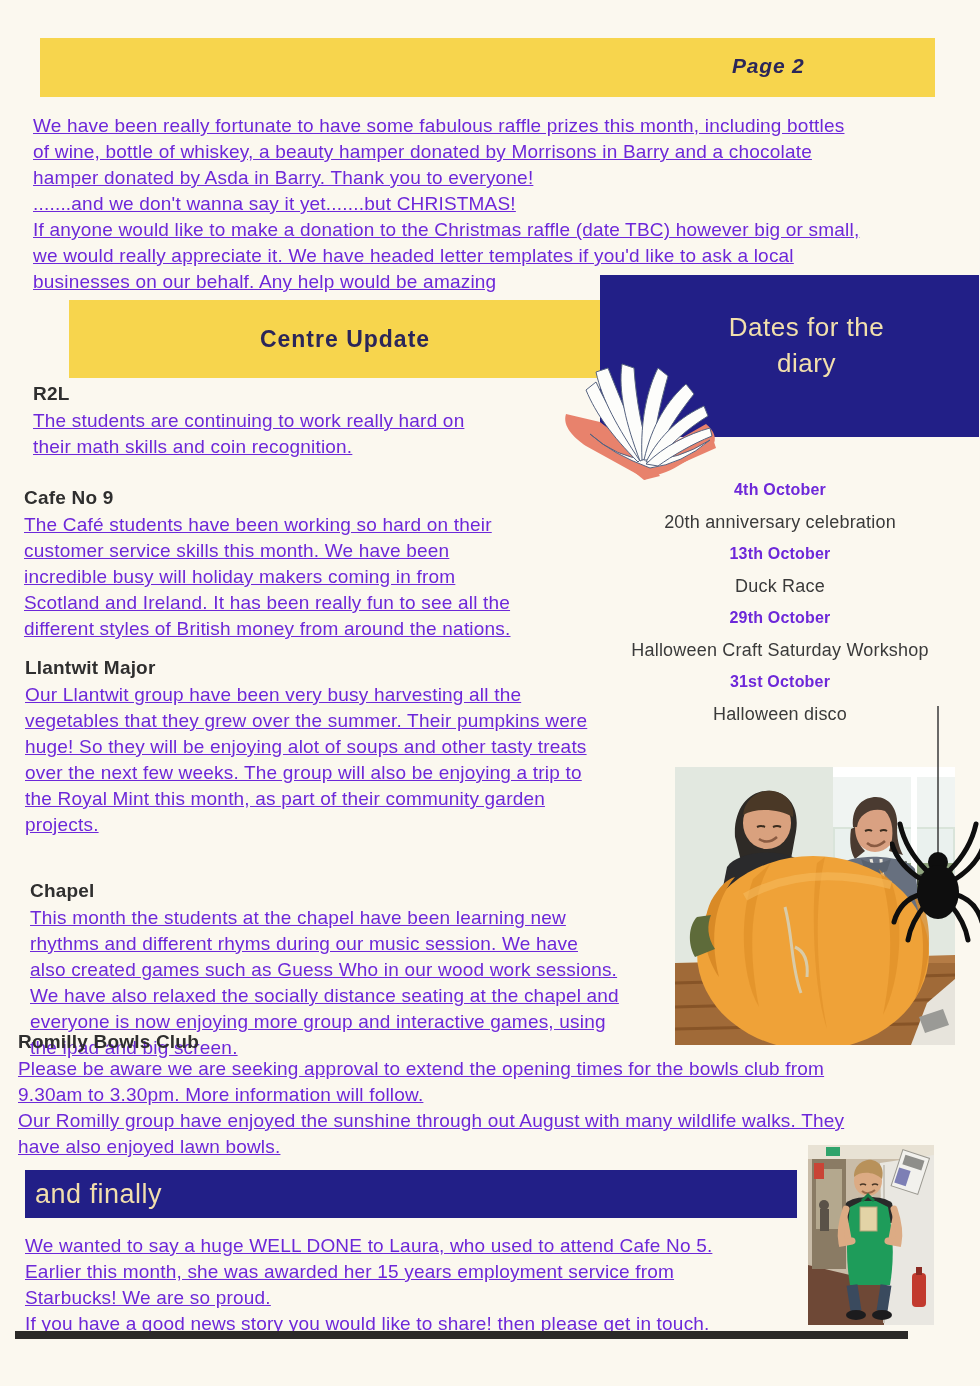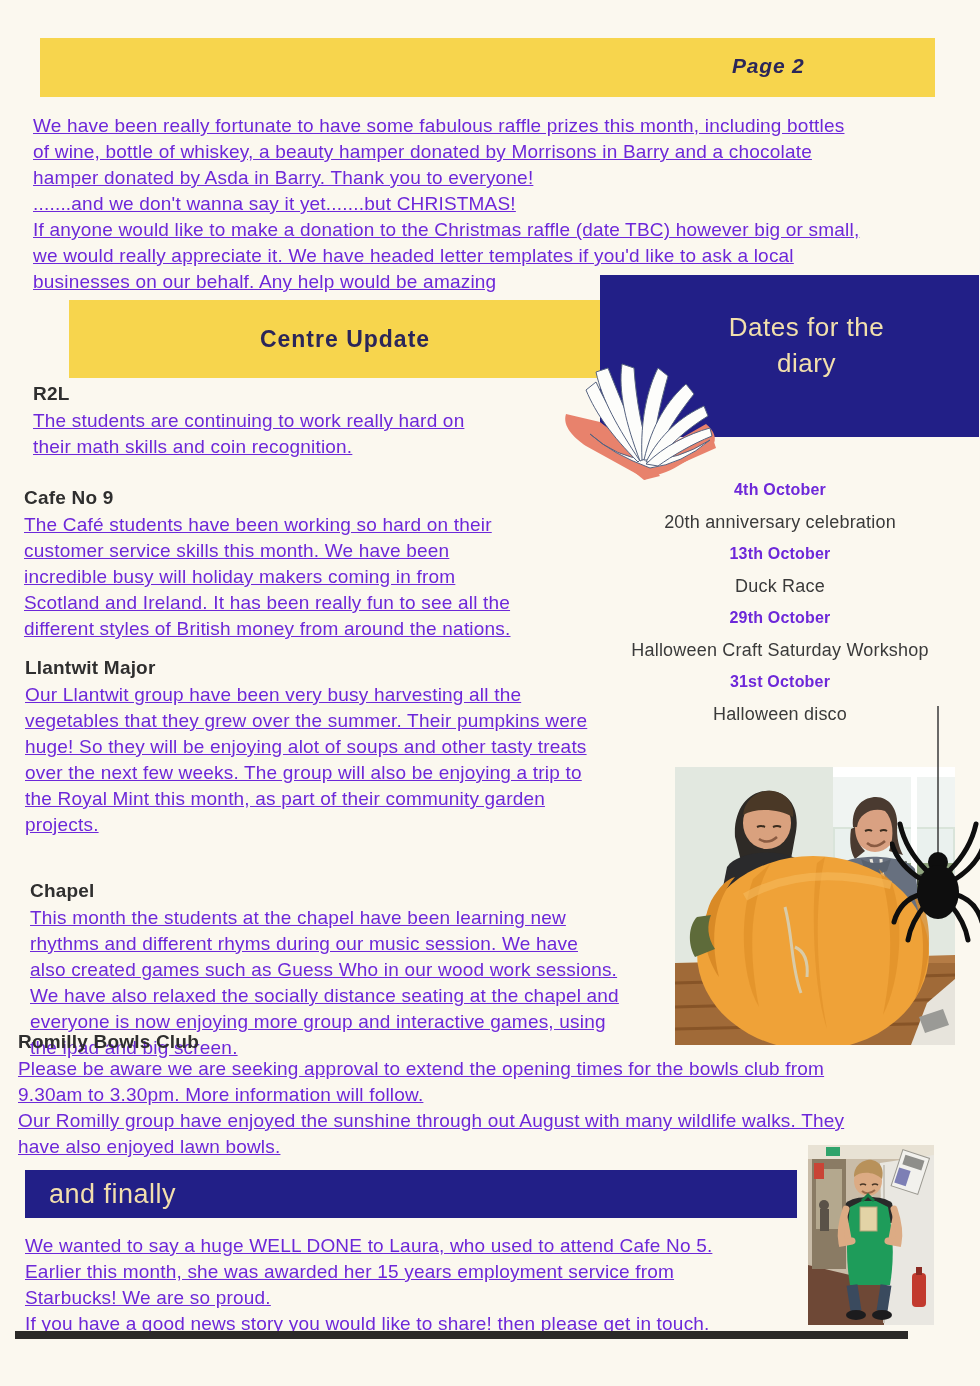--- a/index.html
+++ b/index.html
@@ -80,21 +80,21 @@
     letter-spacing:0.2px;
   }
   
   .finally-banner{
     left:25px;top:1170px;width:772px;height:48px;
     background:#221F87;
     display:flex;align-items:center;
   }
   .finally-banner span{
     font-size:27px;font-weight:500;color:#F2DFAC;
-    padding-left:24px;letter-spacing:0.5px;
+    padding-left:10px;letter-spacing:0.5px;
   }
   .finally-body{left:25px;top:1233px;width:790px;}
   
   .photo-pumpkin{left:675px;top:767px;width:280px;height:278px;}
   .photo-laura{left:808px;top:1145px;width:126px;height:180px;}
   .book-illo{left:560px;top:356px;width:168px;height:130px;}
   .spider-illo{left:890px;top:706px;width:96px;height:248px;}
   .bottom-bar{
     left:15px;top:1331px;width:893px;height:8px;background:#2B2A28;
   }

